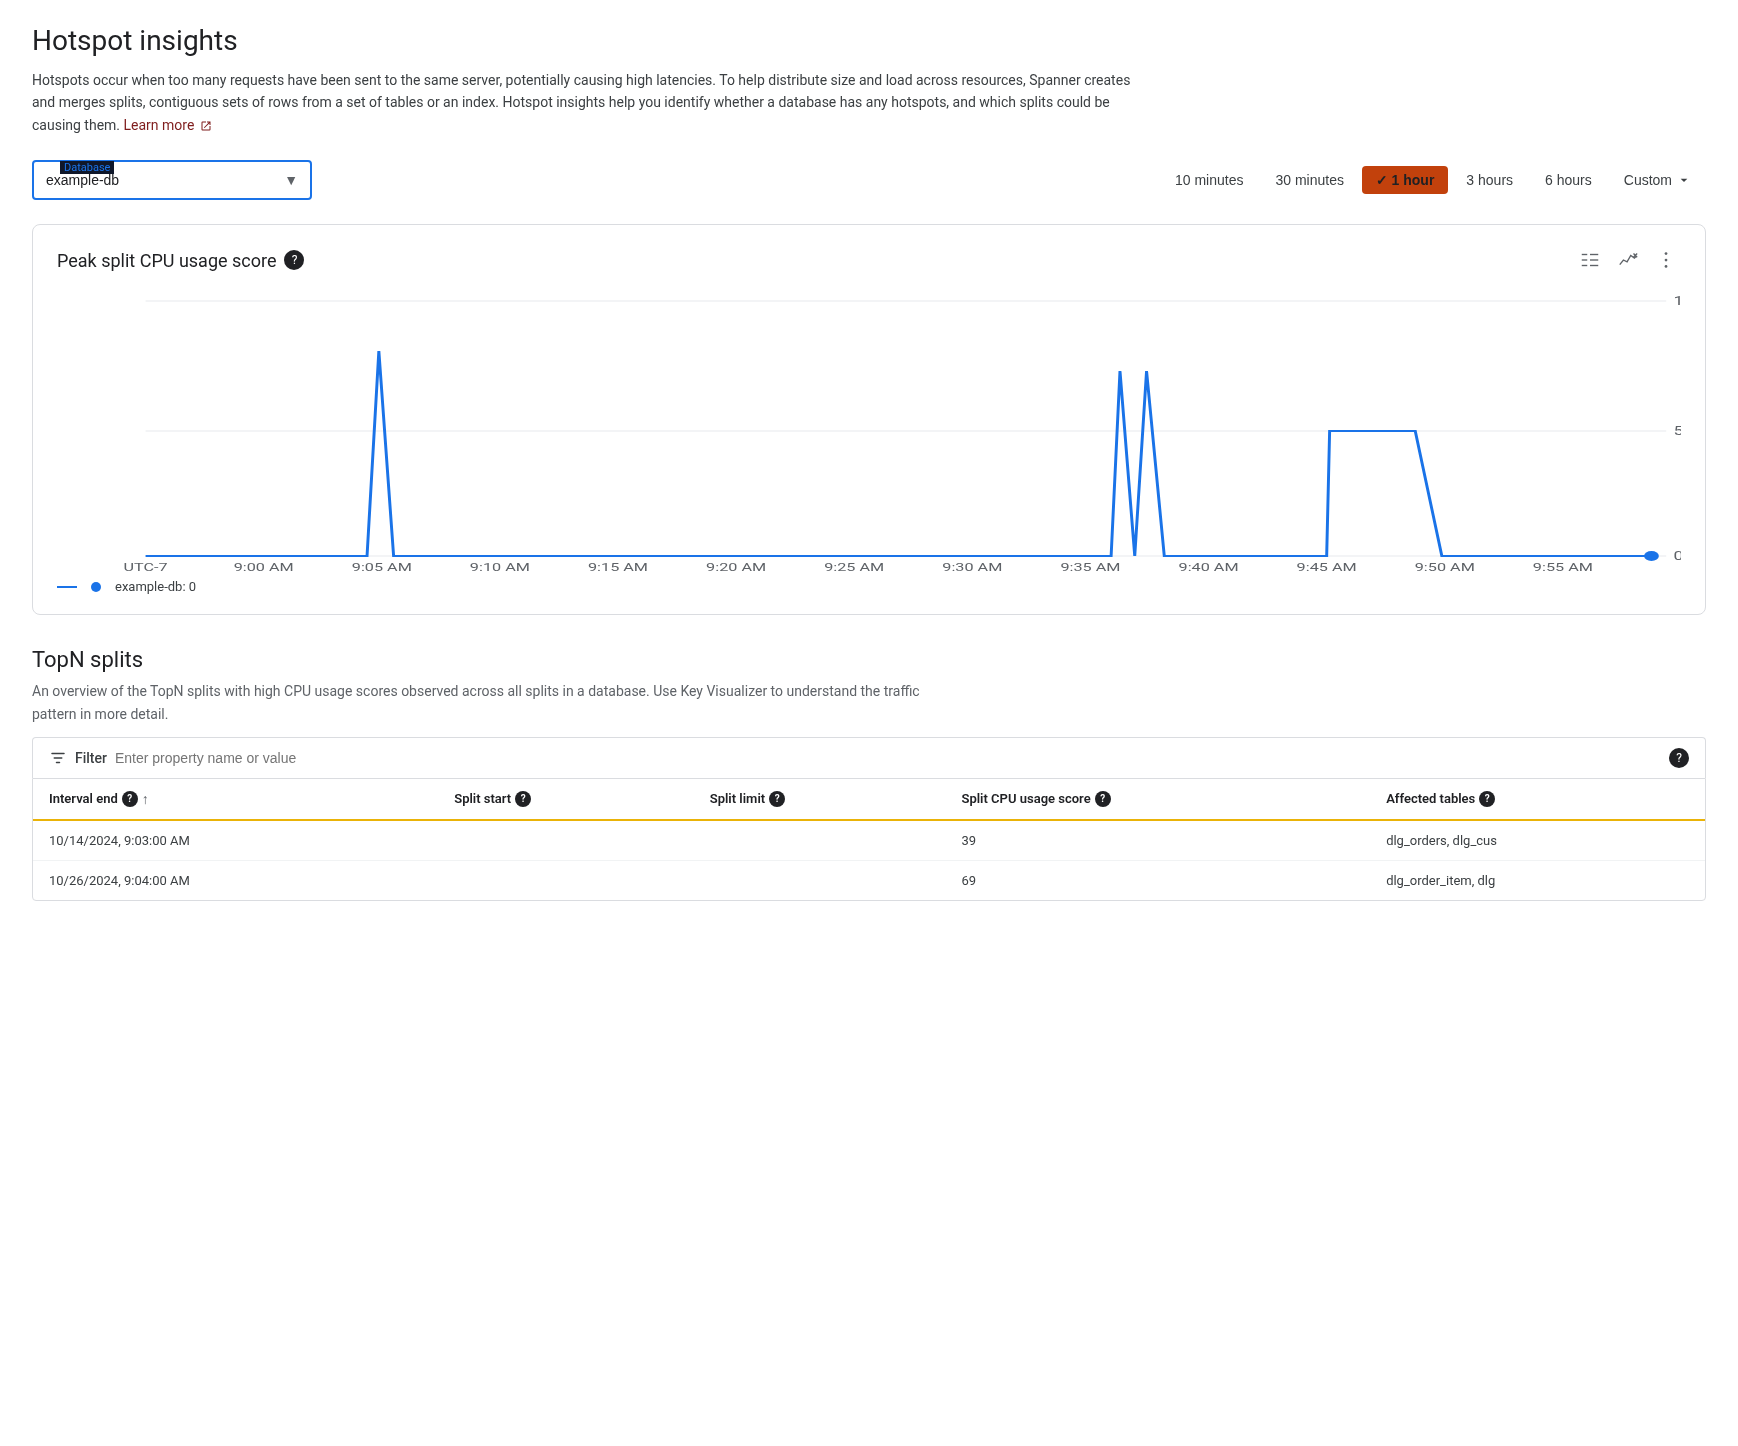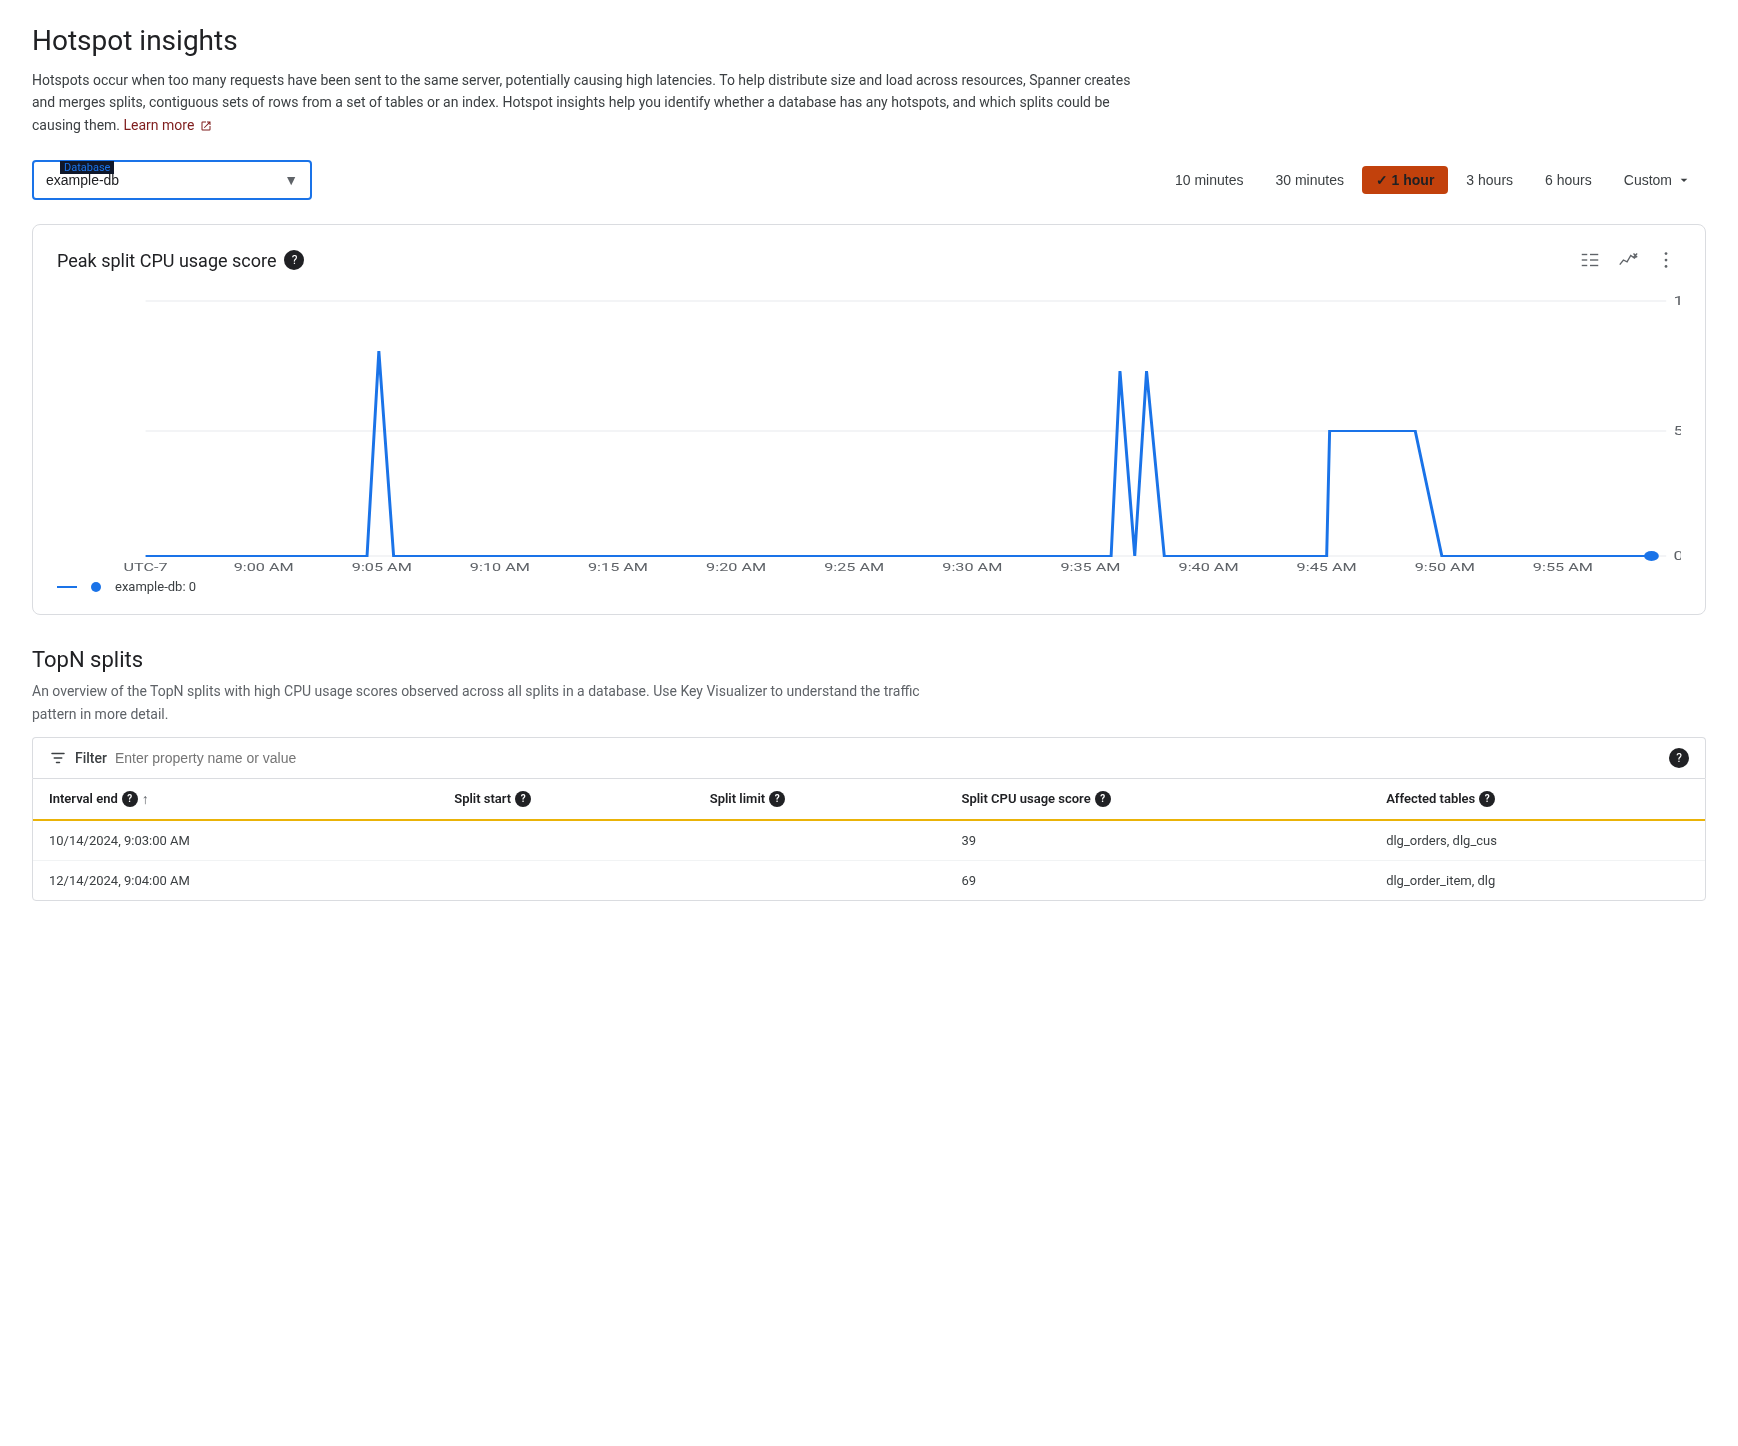--- a/index.html
+++ b/index.html
@@ -469,21 +469,21 @@
       <tbody id="topn-tbody">
 
       <tr>
     <td>10/14/2024, 9:03:00 AM</td>
     <td><begin></begin></td>
     <td><end></end></td>
     <td>39</td>
     <td>dlg_orders, dlg_cus</td>
   </tr>
           <tr>
-    <td>12/14/2024, 9:04:00 AM</td>
+    <td>10/26/2024, 9:04:00 AM</td>
     <td><begin></begin></td>
     <td><end></end></td>
     <td>69</td>
     <td>dlg_order_item, dlg</td>
   </tr>
         </tbody>
     </table>
   </div>
 </div>
 

